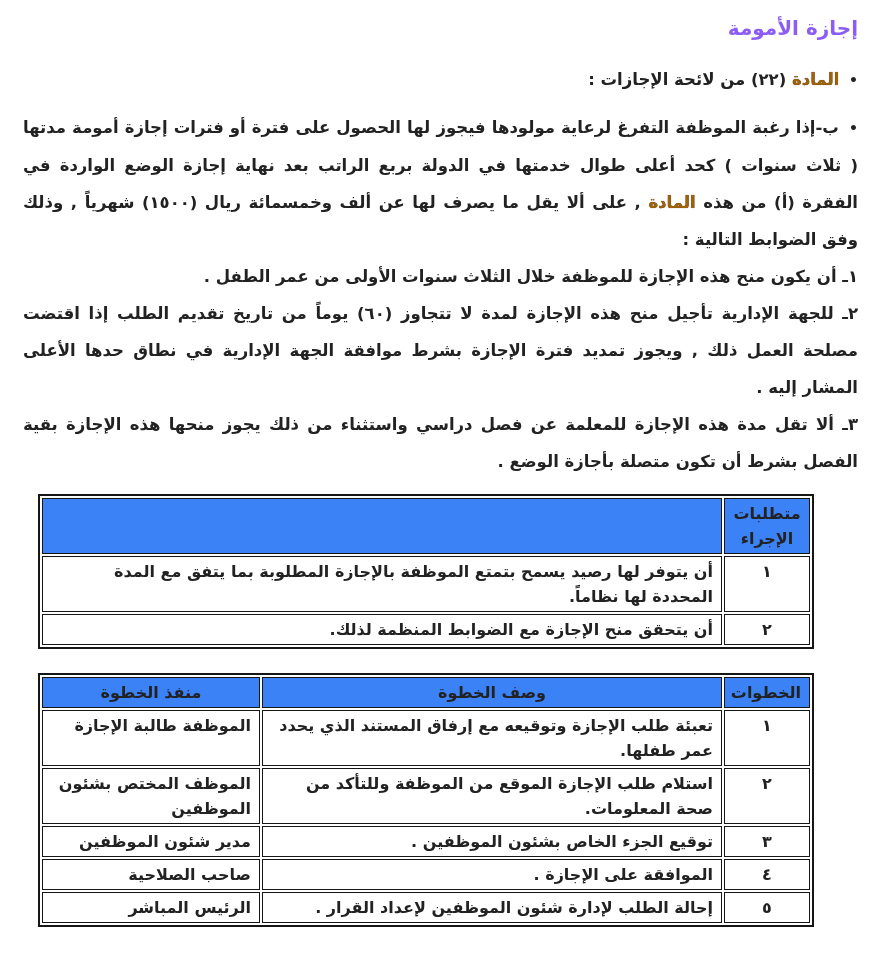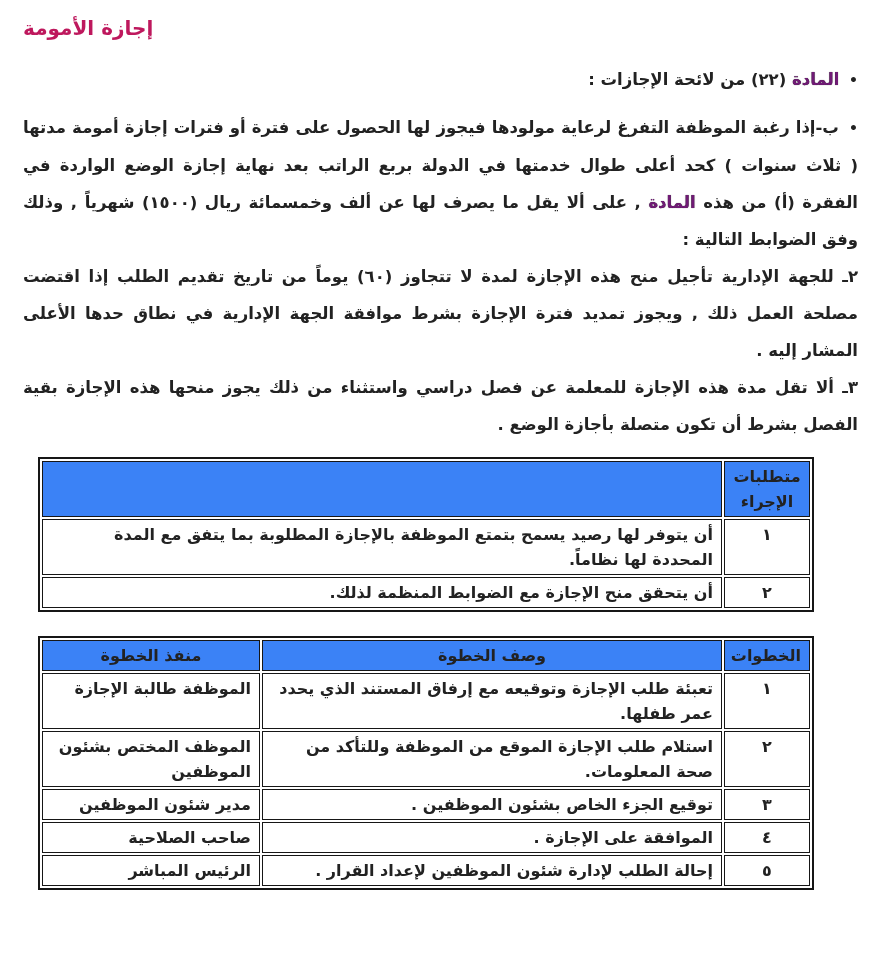--- a/index.html
+++ b/index.html
@@ -9,46 +9,46 @@
     height: 955px;
     overflow: hidden;
     direction: rtl;
     font-family: "DejaVu Sans", sans-serif;
     color: #1e1e1e;
   }
   .page {
     padding: 10px 23px 0 23px;
   }
   .doc-title {
-    text-align: left;
+    text-align: right;
     font-size: 20px;
     font-weight: bold;
     margin-top: 6px;
-    color: #be185d;
+    color: #8b5cf6;
   }
   .doc-subtitle {
     text-align: center;
     font-size: 19px;
     font-weight: bold;
     margin-top: 27px;
     color: #161616;
   }
   .body-text {
     font-size: 16.5px;
     font-weight: bold;
     line-height: 37px;
     text-align: justify;
     text-align-last: right;
     color: #222;
   }
   .article-line { margin-top: 21px; }
   .clause-par  { margin-top: 10px; }
   .bullet { font-size: 14px; padding-left: 4px; }
   .xbold {
-    color: #701a75;
+    color: #a16207;
     text-shadow: 0 0 0.7px #000;
   }
   
   table.doc-table {
     border-collapse: separate;
     border-spacing: 2.5px;
     border: 2px solid #161616;
     background: #ffffff;
     width: 776px;
     margin-right: 44px;
@@ -82,20 +82,21 @@
 <body>
 
 <div class="page">
 
   <div class="doc-title">إجازة الأمومة</div>
 
   <p class="body-text article-line"><span class="bullet">•</span> <span class="xbold">المادة</span><span> (٢٢) من لائحة الإجازات :</span></p>
 
   <p class="body-text clause-par"><span class="bullet">•</span> <span>ب-إذا رغبة الموظفة التفرغ لرعاية مولودها فيجوز لها الحصول على فترة أو فترات إجازة أمومة مدتها ( ثلاث سنوات ) كحد أعلى طوال خدمتها في الدولة بربع الراتب بعد نهاية إجازة الوضع الواردة في الفقرة (أ) من هذه </span><span class="xbold">المادة</span><span> , على ألا يقل ما يصرف لها عن ألف وخمسمائة ريال (١٥٠٠) شهرياً , وذلك وفق الضوابط التالية :</span></p>
 
+  <p class="body-text">١ـ أن يكون منح هذه الإجازة للموظفة خلال الثلاث سنوات الأولى من عمر الطفل .</p>
   <p class="body-text">٢ـ للجهة الإدارية تأجيل منح هذه الإجازة لمدة لا تتجاوز (٦٠) يوماً من تاريخ تقديم الطلب إذا اقتضت مصلحة العمل ذلك , ويجوز تمديد فترة الإجازة بشرط موافقة الجهة الإدارية في نطاق حدها الأعلى المشار إليه .</p>
   <p class="body-text">٣ـ ألا تقل مدة هذه الإجازة للمعلمة عن فصل دراسي واستثناء من ذلك يجوز منحها هذه الإجازة بقية الفصل بشرط أن تكون متصلة بأجازة الوضع .</p>
 
   <table class="doc-table req-table">
     <colgroup>
         <col class="col-num">
         <col>
       </colgroup>
     <tbody>
         <tr>

